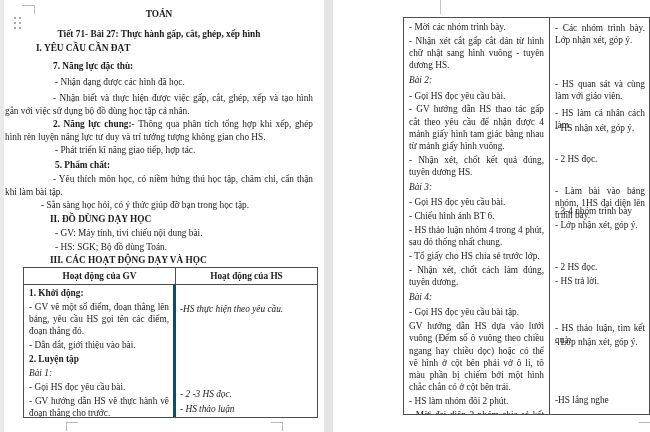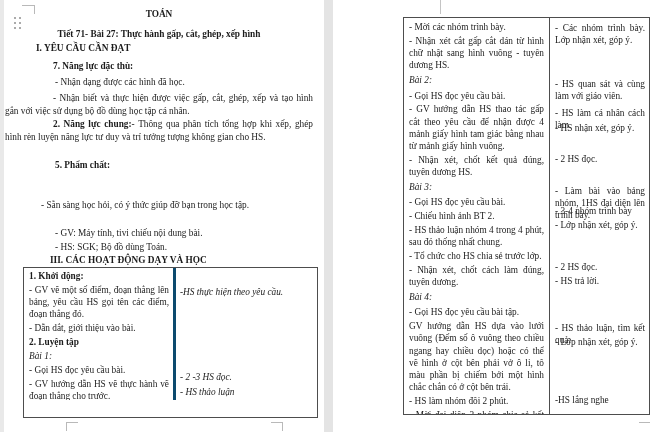--- a/index.html
+++ b/index.html
@@ -75,27 +75,34 @@
     <div class="mark" style="left:18px;top:5px;width:13px;height:9px;border-top-width:1px;border-right-width:1px;"></div>
 
     <div class="abs txt b center p1block" style="top:8px">TOÁN</div>
     <div class="abs txt b center p1block" style="top:28px">Tiết 71- Bài 27: Thực hành gấp, cắt, ghép, xếp hình</div>
 
     <div class="abs txt b" style="left:32px;top:42px">I. YÊU CẦU CẦN ĐẠT</div>
     <div class="abs txt b" style="left:49px;top:60px">7. Năng lực đặc thù:</div>
     <div class="abs txt" style="left:51px;top:76px">- Nhận dạng được các hình đã học.</div>
     <div class="abs txt just indent p1block" style="top:92px">- Nhận biết và thực hiện được việc gấp, cắt, ghép, xếp và tạo hình gắn với việc sử dụng bộ đồ dùng học tập cá nhân.</div>
     <div class="abs txt just indent p1block" style="top:118px"><span class="b">2. Năng lực chung:</span><span>- Thông qua phân tích tổng hợp khi xếp, ghép hình rèn luyện năng lực tư duy và trí tưởng tượng không gian cho HS.</span></div>
+    <div class="abs txt" style="left:51px;top:144px">- Phát triển kĩ năng giao tiếp, hợp tác.</div>
     <div class="abs txt b" style="left:51px;top:159px">5. Phẩm chất:</div>
+    <div class="abs txt just indent p1block" style="top:173px">- Yêu thích môn học, có niềm hứng thú học tập, chăm chỉ, cẩn thận khi làm bài tập.</div>
     <div class="abs txt" style="left:37px;top:199px">- Sẵn sàng học hỏi, có ý thức giúp đỡ bạn trong học tập.</div>
+    <div class="abs txt b" style="left:46px;top:213px">II. ĐỒ DÙNG DẠY HỌC</div>
     <div class="abs txt" style="left:51px;top:227px">- GV: Máy tính, tivi chiếu nội dung bài.</div>
     <div class="abs txt b" style="left:46px;top:254px">III. CÁC HOẠT ĐỘNG DẠY VÀ HỌC</div>
     <div class="abs txt" style="left:51px;top:241px">- HS: SGK; Bộ đồ dùng Toán.</div>
 
     <div class="tbl tbl1">
+      <div class="hdr">
+        <div class="cell cgv">Hoạt động của GV</div>
+        <div class="cell chs">Hoạt động của HS</div>
+      </div>
       <div class="bodyrow">
         <div class="bgv">
           <p class="cellp b">1. Khởi động:</p>
           <p class="cellp">- GV vẽ một số điểm, đoạn thẳng lên bảng, yêu cầu HS gọi tên các điểm, đoạn thẳng đó.</p>
           <p class="cellp">- Dẫn dắt, giới thiệu vào bài.</p>
           <p class="cellp b">2. Luyện tập</p>
           <p class="cellp i">Bài 1:</p>
           <p class="cellp">- Gọi HS đọc yêu cầu bài.</p>
           <p class="cellp">- GV hướng dẫn HS vẽ thực hành vẽ đoạn thẳng cho trước.</p>
         </div>
@@ -118,23 +125,23 @@
     <div class="tbl tbl2">
       <div class="t2gv">
         <p class="cellp">- Mời các nhóm trình bày.</p>
         <p class="cellp">- Nhận xét cắt gấp cắt dán từ hình chữ nhật sang hình vuông - tuyên dương HS.</p>
         <p class="cellp i bai">Bài 2:</p>
         <p class="cellp">- Gọi HS đọc yêu cầu bài.</p>
         <p class="cellp">- GV hướng dẫn HS thao tác gấp cắt theo yêu cầu để nhận được 4 mảnh giấy hình tam giác bằng nhau từ mảnh giấy hình vuông.</p>
         <p class="cellp">- Nhận xét, chốt kết quả đúng, tuyên dương HS.</p>
         <p class="cellp i bai">Bài 3:</p>
         <p class="cellp">- Gọi HS đọc yêu cầu bài.</p>
-        <p class="cellp">- Chiếu hình ảnh BT 2.</p>
+        <p class="cellp">- Chiếu hình ảnh BT 6.</p>
         <p class="cellp">- HS thảo luận nhóm 4 trong 4 phút, sau đó thống nhất chung.</p>
-        <p class="cellp">- Tổ chức cho HS chia sẻ trước lớp.</p>
+        <p class="cellp">- Tổ giấy cho HS chia sẻ trước lớp.</p>
         <p class="cellp">- Nhận xét, chốt cách làm đúng, tuyên dương.</p>
         <p class="cellp i bai">Bài 4:</p>
         <p class="cellp">- Gọi HS đọc yêu cầu bài tập.</p>
         <p class="cellp">GV hướng dẫn HS dựa vào lưới vuông (Đếm số ô vuông theo chiều ngang hay chiều dọc) hoặc có thể vẽ hình ở cột bên phải vở ô li, tô màu phần bị chiếm bởi một hình chắc chắn có ở cột bên trái.</p>
         <p class="cellp">- HS làm nhóm đôi 2 phút.</p>
         <p class="cellp">- Mời đại diện 2 nhóm chia sẻ kết quả và cách làm trước lớp.</p>
 
       </div>
       <div class="t2hs">
         <div class="hsitem" style="top:4px">- Các nhóm trình bày. Lớp nhận xét, góp ý.</div>

